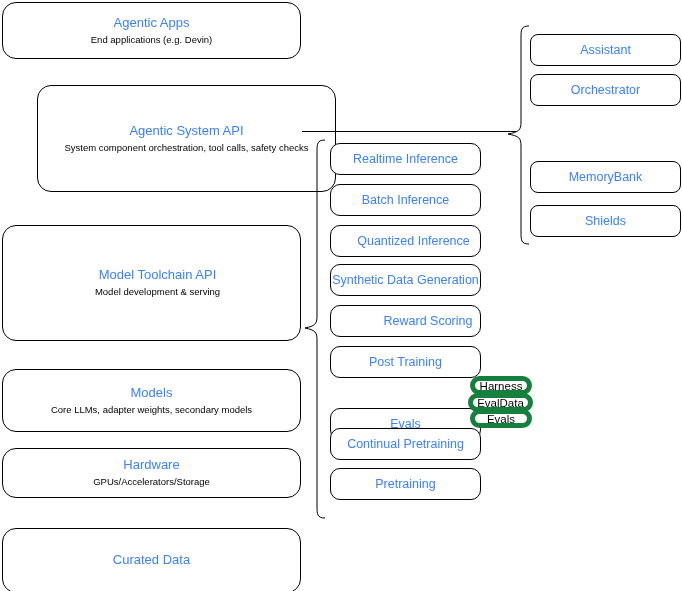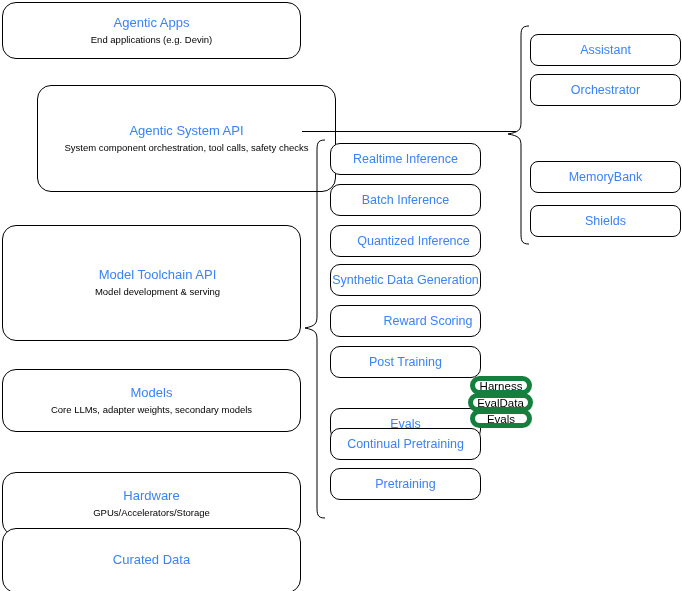--- a/index.html
+++ b/index.html
@@ -121,21 +121,21 @@
   <div class="node layer" style="top:225px; height:116px;padding-left:12px;">
     <span class="title">Model Toolchain API</span>
     <span class="subtitle">Model development &amp; serving</span>
   </div>
 
   <div class="node layer" style="top:369px; height:63px;">
     <span class="title">Models</span>
     <span class="subtitle">Core LLMs, adapter weights, secondary models</span>
   </div>
 
-  <div class="node layer" style="top:472px; height:64px;align-items:center;">
+  <div class="node layer" style="top:448px; height:50px;align-items:center;">
     <span class="title">Hardware</span>
     <span class="subtitle">GPUs/Accelerators/Storage</span>
   </div>
 
   <div class="node layer" style="top:528px; height:65px;">
     <span class="title">Curated Data</span>
   </div>
 
   <div class="hline" style="left:302px; top:131px; width:214px;"></div>
 

